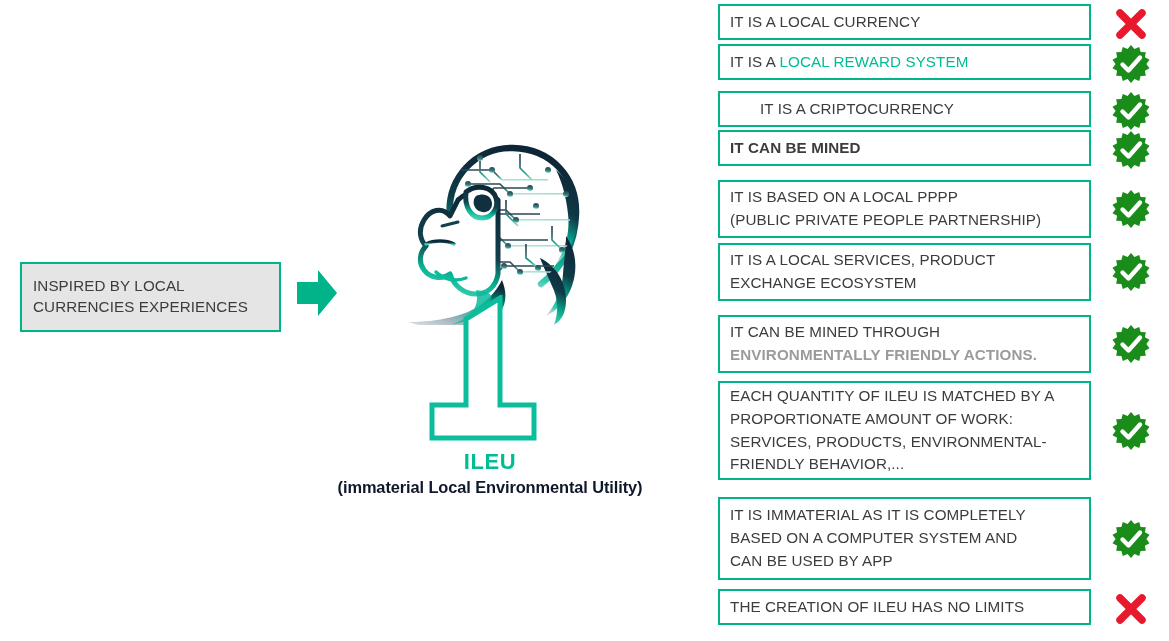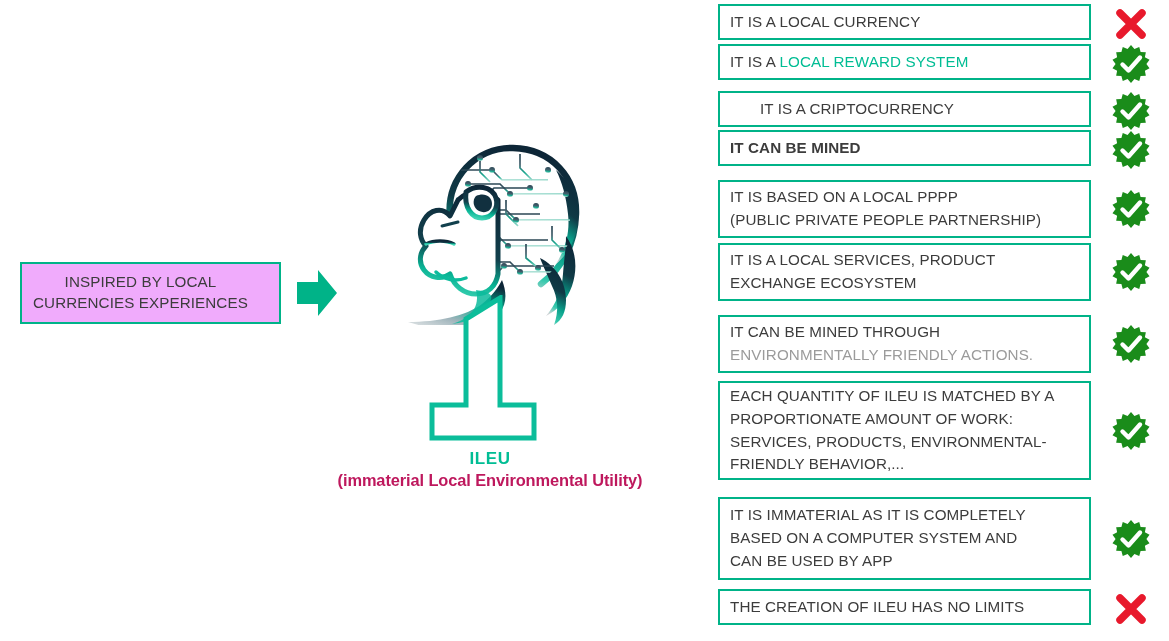--- a/index.html
+++ b/index.html
@@ -21,28 +21,27 @@
     position: absolute;
     left: 0; top: 0;
     width: 700px; height: 641px;
   }
 
   #inspired-box {
     position: absolute;
     left: 20px;
     top: 262px;
     width: 261px;
-    height: 62px;
+    height: 70px;
     box-sizing: border-box;
     border: 2.5px solid #00b388;
-    background: #f0abfc;
+    background: #e5e5e5;
     display: flex;
     align-items: center;
     padding-left: 11px;
-    text-align: center;
   }
   #inspired-box .txt {
     font-size: 15.2px;
     line-height: 1.38;
     letter-spacing: 0.1px;
     color: #3c3c3c;
     white-space: pre-line;
   }
 
   #flow-arrow {
@@ -76,30 +75,30 @@
     height: 148px;
   }
   #logo-caption {
     position: absolute;
     left: 0;
     top: 308px;
     width: 400px;
     text-align: center;
   }
   #logo-caption .ileu {
-    font-size: 17px;
+    font-size: 22px;
     font-weight: bold;
     color: #00bd94;
     letter-spacing: 0.6px;
     line-height: 1.25;
   }
   #logo-caption .expand {
     font-size: 16.4px;
     font-weight: bold;
-    color: #be185d;
+    color: #0f172a;
     letter-spacing: -0.1px;
     line-height: 1.35;
     white-space: nowrap;
   }
 
   
   #statements {
     position: absolute;
     left: 718px;
     top: 0;
@@ -125,21 +124,21 @@
     padding-right: 8px;
   }
   .stmt-text {
     font-size: 15.2px;
     line-height: 1.5;
     letter-spacing: 0.1px;
     color: #3c3c3c;
     white-space: pre-line;
   }
   .stmt-text .hl-teal { color: #00bd94; }
-  .stmt-text .hl-gray { color: #9b9b9b; }
+  .stmt-text .hl-gray { color: #9b9b9b; font-weight: bold; }
 
   .verdict {
     position: absolute;
     width: 40px;
     height: 40px;
   }
   .verdict.badge-ok  { left: 393px; }
   .verdict.badge-no  { left: 393px; }
 </style>
 </head>

